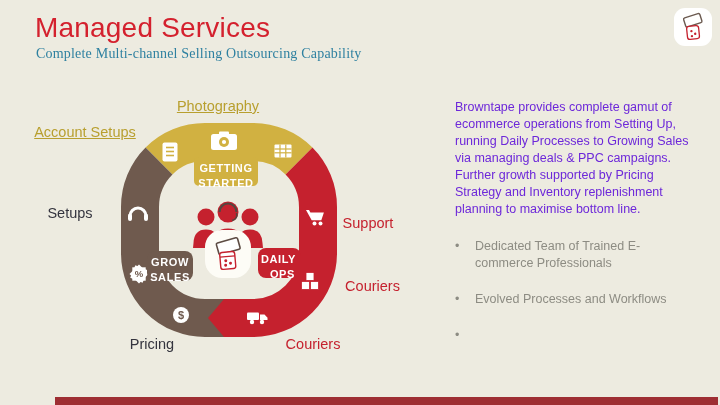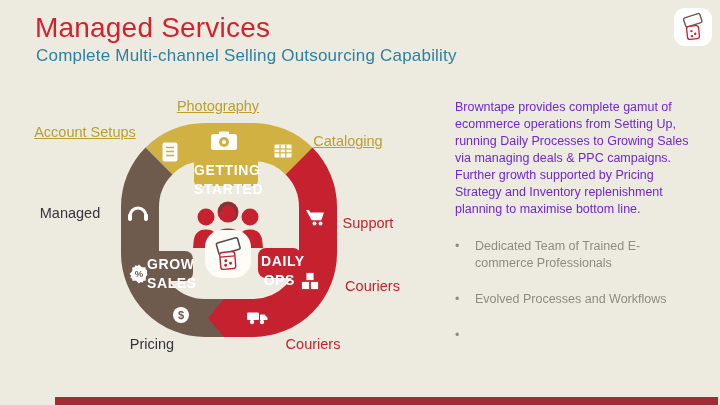--- a/index.html
+++ b/index.html
@@ -7,33 +7,34 @@
     position:relative; width:720px; height:405px; overflow:hidden;
     background:#edebe0;
     font-family:"Liberation Sans", sans-serif;
   }
   .abs{position:absolute;}
   .title{
     left:35px; top:12px; font-size:28px; color:#d4212e; font-weight:500;
     letter-spacing:0.2px;
   }
   .subtitle{
-    left:36px; top:46px; font-size:17px; color:#2e80a0; font-weight:400;
+    left:36px; top:46px; font-size:14px; color:#2e80a0; font-weight:400;
     letter-spacing:0.2px;
+    font-family:Liberation Serif, serif;
   }
   .logo{
     left:674px; top:8px; width:38px; height:38px; background:#ffffff;
     border-radius:11px;
   }
   .lbl{ position:absolute; font-size:14.5px; text-align:center; white-space:nowrap;}
   .lbl.gold{ color:#b89f2e;text-decoration:underline; }
   .lbl.red{ color:#c5212e; }
   .lbl.dark{ color:#34343e; }
   .badge-text{
-    position:absolute; color:#ffffff; font-weight:bold; font-size:14px;
+    position:absolute; color:#ffffff; font-weight:bold; font-size:11px;
     letter-spacing:0.6px; line-height:1.35; text-align:center;
   }
   .panel-paragraph{
     left:455px; top:99px; width:234px; font-size:12.5px; line-height:17px;
     color:#6d28d9;
   }
   .panel-bullets{
     left:455px; top:238px; width:245px; margin:0; padding:0; list-style:none;
     color:#8d8c83; font-size:12.5px; line-height:17px;
   }
@@ -156,22 +157,21 @@
       </g>
     </g>
   </svg>
 
   <div class="badge-text" style="left:194px;top:161px;width:64px">GETTING STARTED</div>
   <div class="badge-text" style="left:147px;top:255px;width:46px">GROW SALES</div>
   <div class="badge-text" style="left:261px;top:252px;width:34px;text-align:right">DAILY OPS</div>
 
   <div class="lbl gold" style="left:168px;top:98px;width:100px">Photography</div>
   <div class="lbl gold" style="left:20px;top:124px;width:130px">Account Setups</div>
-  <div class="lbl gold" style="left:303px;top:133px;width:90px">Cataloging</div>
-  <div class="lbl dark" style="left:30px;top:205px;width:80px">Managed</div>
+  <div class="lbl dark" style="left:30px;top:205px;width:80px">Setups</div>
   <div class="lbl red" style="left:338px;top:215px;width:60px">Support</div>
   <div class="lbl red" style="left:330px;top:278px;width:85px">Couriers</div>
   <div class="lbl dark" style="left:122px;top:336px;width:60px">Pricing</div>
   <div class="lbl red" style="left:278px;top:336px;width:70px">Couriers</div>
 
   <div class="abs panel-paragraph">Browntape provides complete gamut of ecommerce operations from Setting Up, running Daily Processes to Growing Sales via managing deals &amp; PPC campaigns. Further growth supported by Pricing Strategy and Inventory replenishment planning to maximise bottom line.</div>
 
   <ul class="abs panel-bullets">
     <li>
       <span class="dot">•</span>

